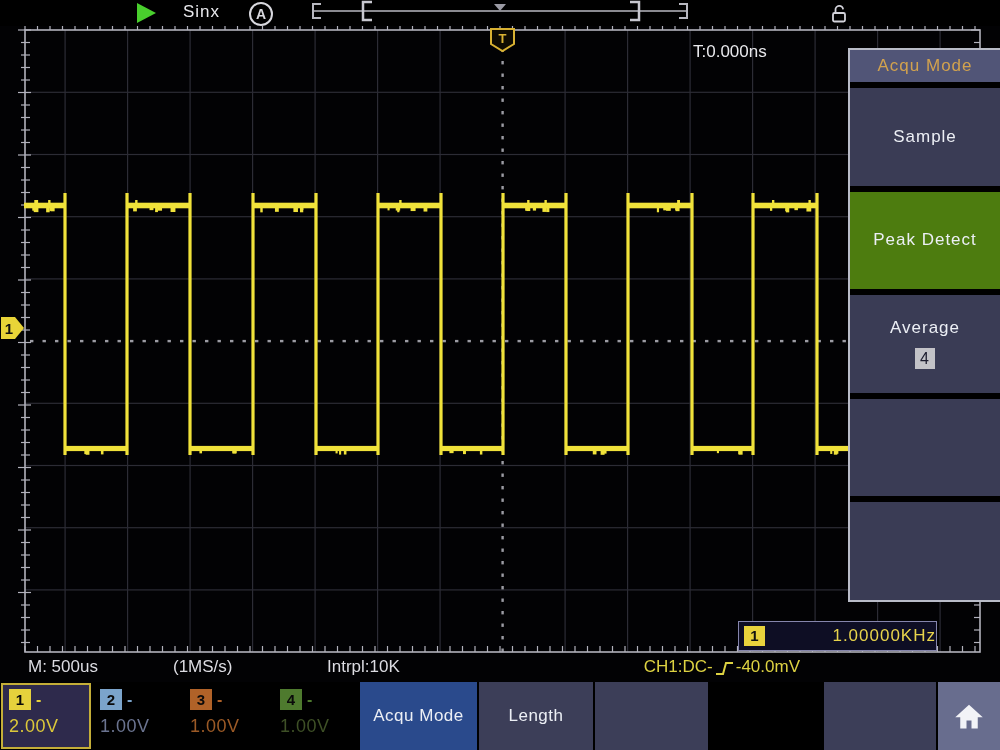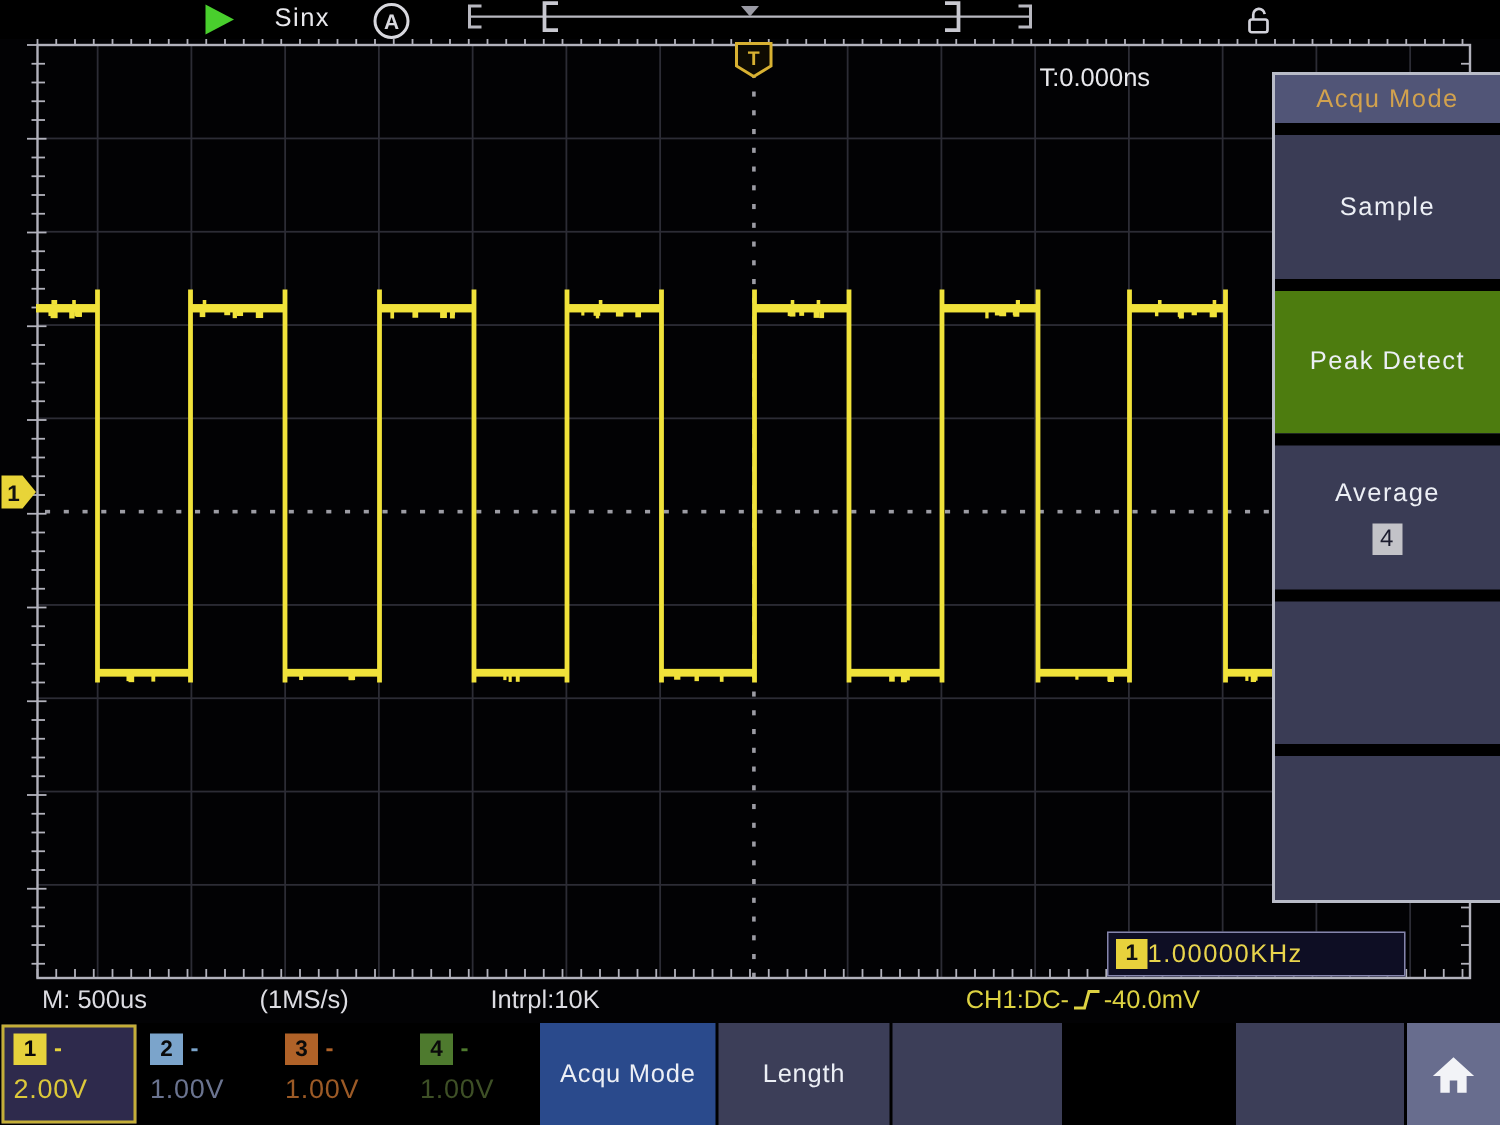--- a/index.html
+++ b/index.html
@@ -15,40 +15,40 @@
     border-radius:50%;color:#d8d8de;font-size:14px;font-weight:bold;text-align:center;line-height:20px;}
   .tb-ind{position:absolute;left:310px;top:0;}
   .trig-time{position:absolute;left:693px;top:2px;color:#e8e8ec;font-size:17px;margin-top:40px;}
   .lock-icon{position:absolute;left:830px;top:3px;}
 
   
   #statusrow{position:absolute;left:0;top:653px;width:824px;height:27px;z-index:7;color:#dcdce2;font-size:17px;}
   .st-timebase{position:absolute;left:28px;top:4px;}
   .st-rate{position:absolute;left:173px;top:4px;}
   .st-depth{position:absolute;left:327px;top:4px;}
-  .trig-info{position:absolute;right:24px;top:4px;color:#ddd242;display:flex;align-items:flex-start;gap:2px;}
+  .trig-info{position:absolute;right:24px;top:4px;color:#ddd242;display:flex;align-items:flex-end;gap:2px;}
 
   
   #sidemenu{position:absolute;left:848px;top:48px;width:152px;height:554px;z-index:10;
     border:2px solid #b9bcc8;border-right:none;box-sizing:border-box;display:flex;flex-direction:column;background:#3a3c55;}
   .menu-header{height:32px;flex:none;background:#515577;color:#d2a24e;font-size:17px;
     display:flex;align-items:center;justify-content:center;letter-spacing:1px;}
-  .menu-item{flex:1;background:#3a3c55;border-top:8px solid #000000;display:flex;flex-direction:column;
+  .menu-item{flex:1;background:#3a3c55;border-top:6px solid #000000;display:flex;flex-direction:column;
     align-items:center;justify-content:center;gap:10px;color:#eceff5;font-size:17px;letter-spacing:1px;}
   .menu-item:first-of-type{border-top:none;}
   .menu-item.sel{background:#4d7c0f;}
   .chip{background:#c3c3c8;color:#1c1c2e;font-size:16px;padding:0 5px;line-height:21px;}
   .chip:empty{display:none;}
 
   
   #freqbox{position:absolute;left:738px;top:621px;width:197px;height:28px;background:#0e0e24;
     border:1px solid #8585ac;z-index:11;display:flex;align-items:center;}
   .freq-badge{width:21px;height:20px;background:#e8d23c;color:#111;font-size:15px;font-weight:bold;
     text-align:center;line-height:20px;margin-left:5px;flex:none;}
-  .freq-value{flex:1;text-align:left;color:#e8d44c;font-size:17px;letter-spacing:1px;}
+  .freq-value{flex:1;text-align:right;color:#e8d44c;font-size:17px;letter-spacing:1px;}
 
   
   #bottombar{position:absolute;left:0;top:682px;width:1000px;height:68px;background:#000;z-index:12;}
   .ch-box{position:absolute;top:1px;height:62px;width:86px;box-sizing:content-box;
     border:2px solid transparent;padding:0;}
   .ch-box.sel{background:#2e2a4c;border-color:#c4ae38;}
   .ch-head{display:flex;align-items:center;gap:5px;margin:4px 0 0 6px;}
   .ch-badge{width:22px;height:21px;color:#0a0a0a;font-size:15px;font-weight:bold;text-align:center;line-height:21px;}
   .ch-dash{font-size:16px;font-weight:bold;}
   .ch-scale{margin:6px 0 0 6px;font-size:18px;letter-spacing:0.5px;}

